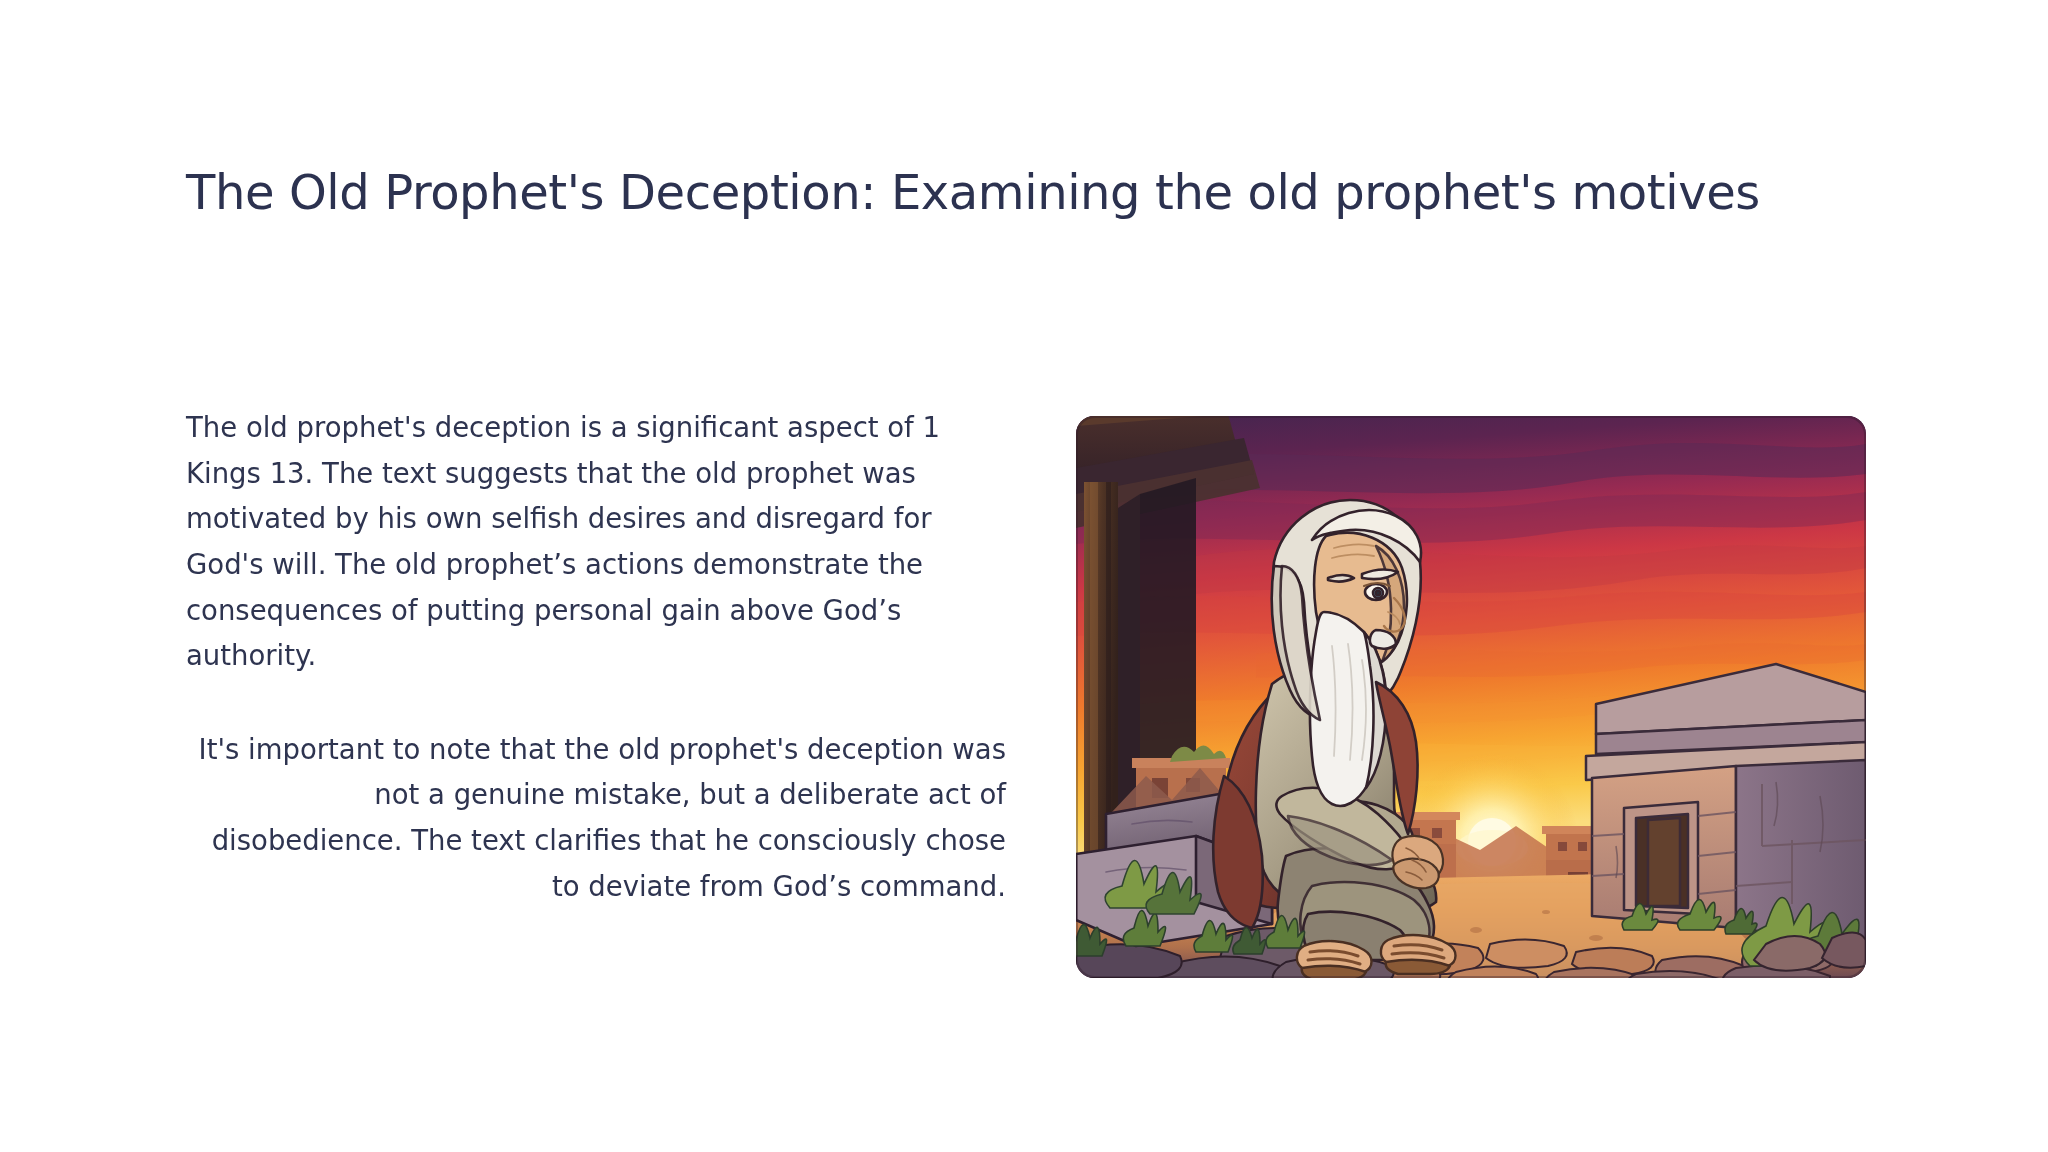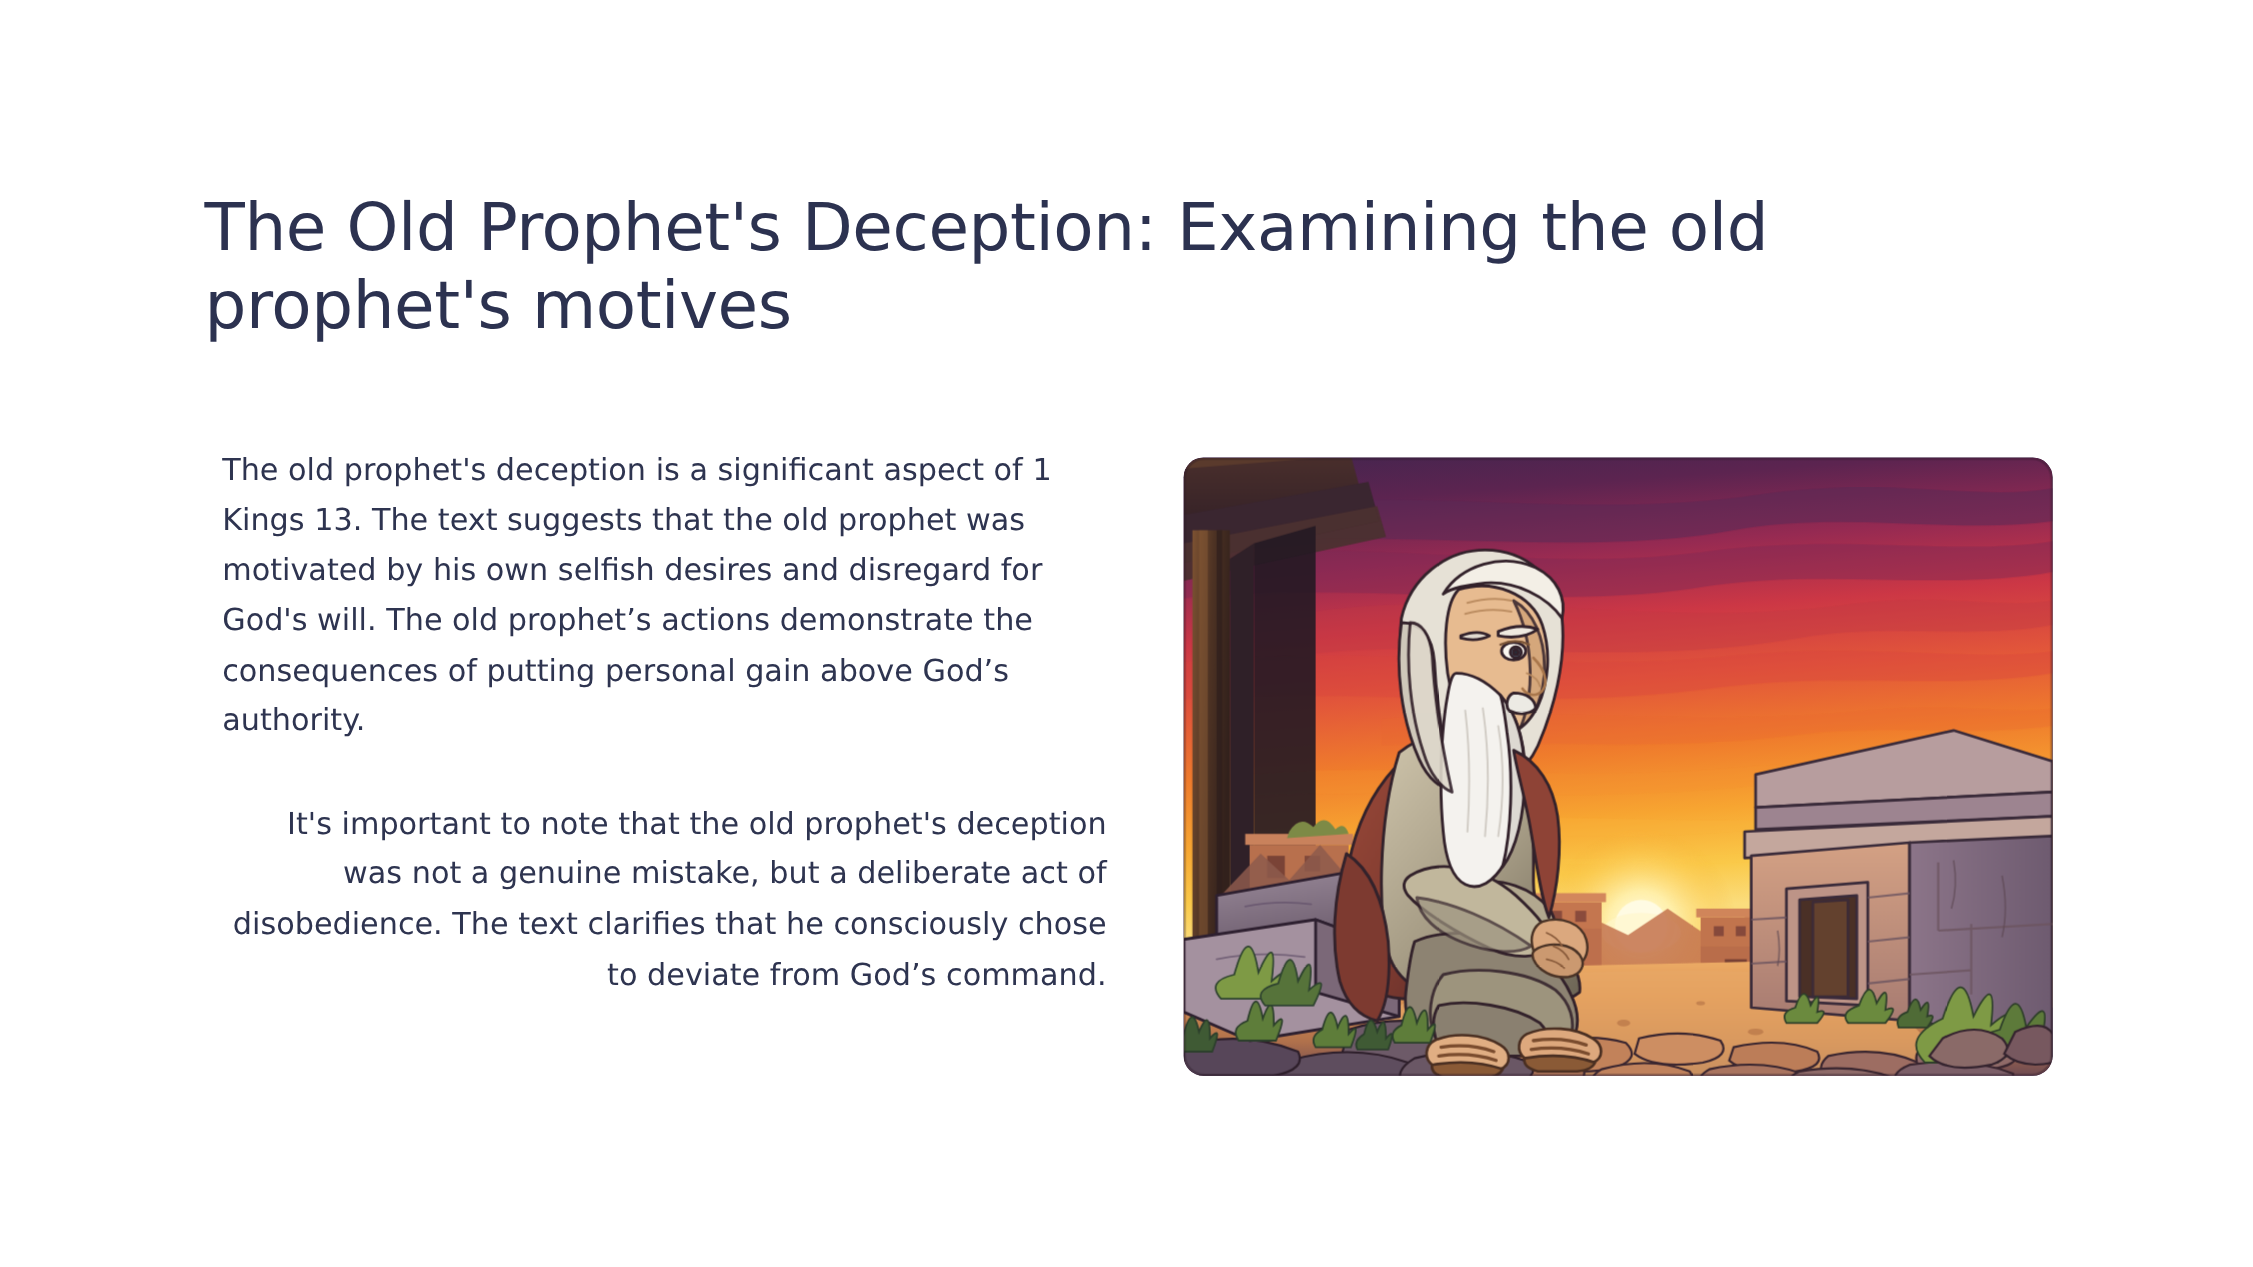--- a/index.html
+++ b/index.html
@@ -23,37 +23,37 @@
     background: #ffffff;
     box-sizing: border-box;
   }
 
   
   .page-title {
     position: absolute;
     left: 186px;
     top: 132px;
     width: 1630px;
-    font-size: 60px;
+    font-size: 48px;
     line-height: 1.18;
     font-weight: 400;
     letter-spacing: -0.4px;
     color: #2c3250;
     font-family: "DejaVu Sans", "Liberation Sans", sans-serif;
   }
 
   
   .body-col {
     position: absolute;
     left: 186px;
     top: 405px;
     width: 820px;
   }
   .body-col p {
-    margin: 0 0 48px 16px;
+    margin: 0 0 48px 0;
     font-size: 27.5px;
     line-height: 1.66;
     color: #2e3450;
     font-weight: 400;
     font-family: "DejaVu Sans", "Liberation Sans", sans-serif;
   }
   .body-col p:last-child { margin-bottom: 0; text-align: right; }
 
   
   .illus-wrap {

